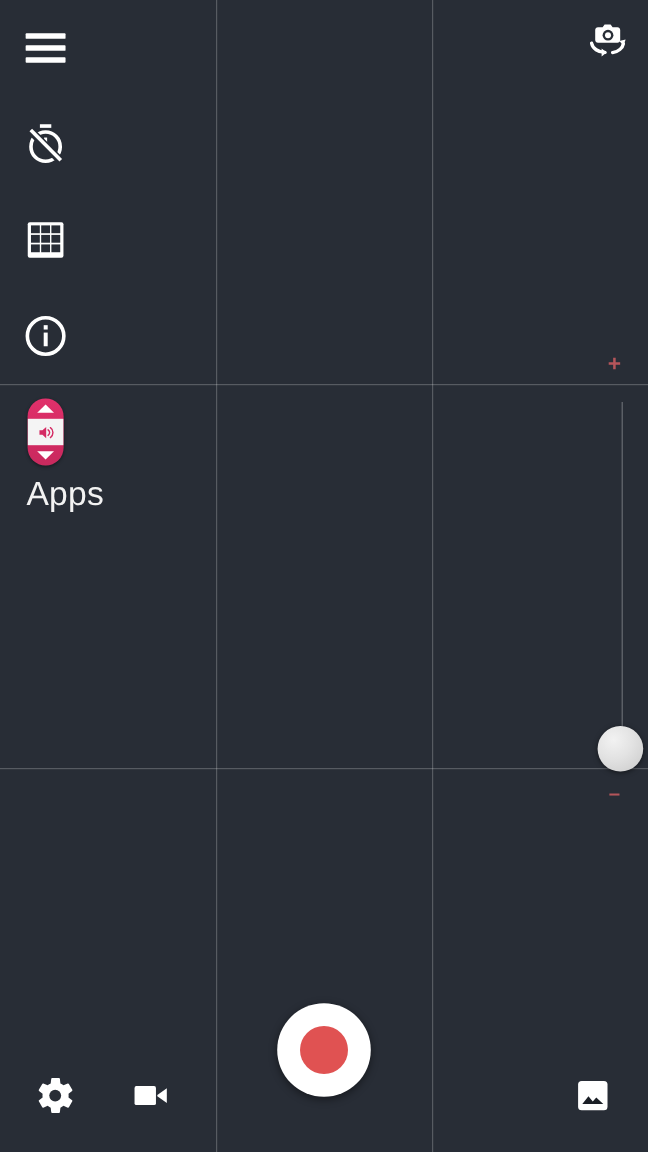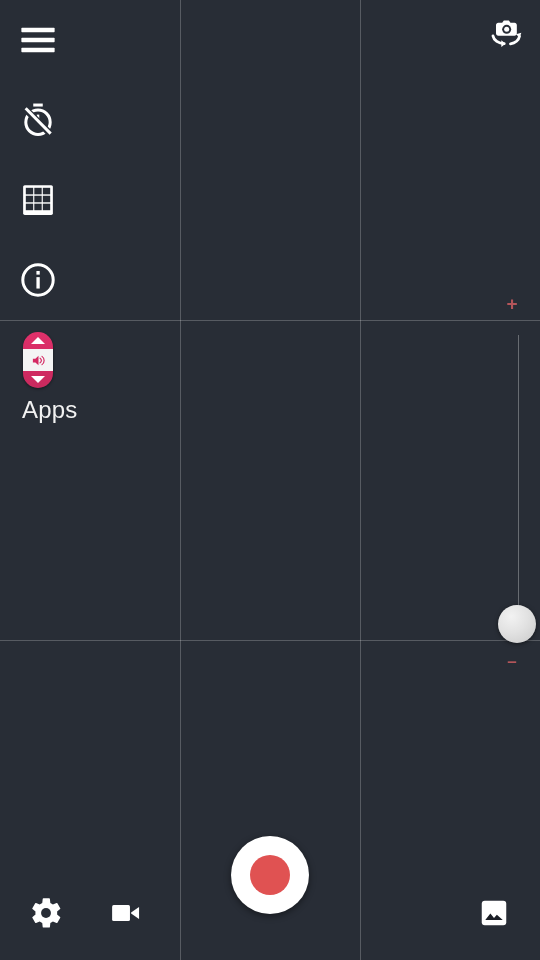--- a/index.html
+++ b/index.html
@@ -130,21 +130,21 @@
   .apps-arrow.up {
     border-bottom: 7px solid #ffffff;
     margin-top: 5px;
   }
   .apps-arrow.down {
     border-top: 7px solid #ffffff;
     margin-bottom: 5px;
   }
   .apps-label {
     color: #f2f2f2;
-    font-size: 24px;
+    font-size: 28px;
     letter-spacing: 0.2px;
     padding-left: 10px;
   }
 
   
   .zoom-slider {
     position: absolute;
     right: 0;
     top: 280px;
     width: 56px;

